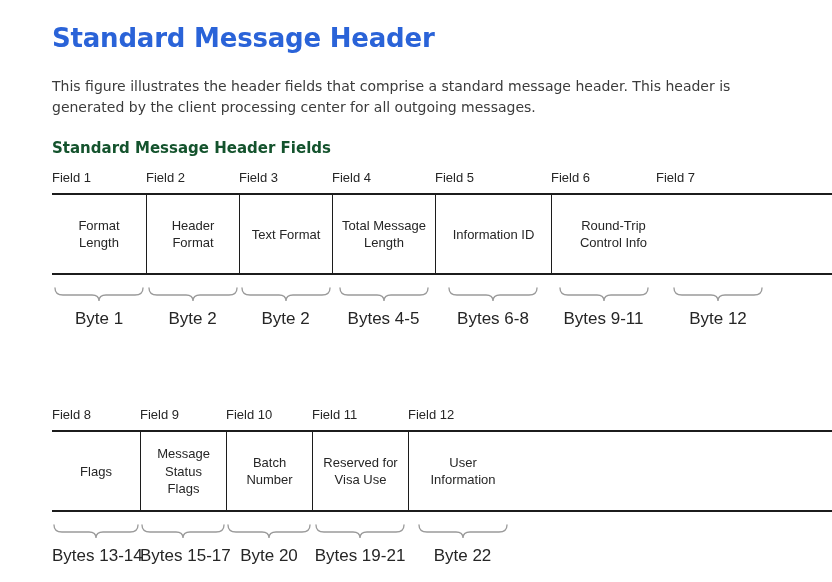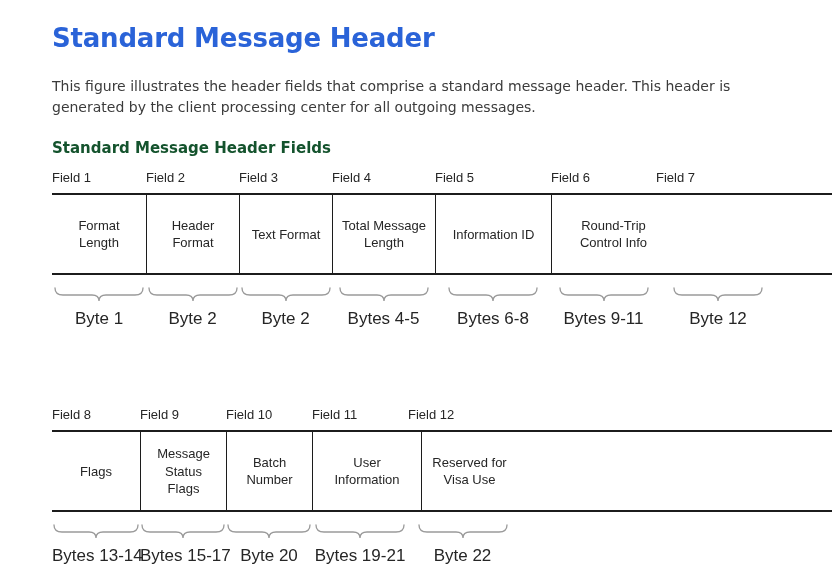--- a/index.html
+++ b/index.html
@@ -168,22 +168,22 @@
           <div class="flabel" style="width:88px">Field 8</div>
           <div class="flabel" style="width:86px">Field 9</div>
           <div class="flabel" style="width:86px">Field 10</div>
           <div class="flabel" style="width:96px">Field 11</div>
           <div class="flabel" style="width:109px">Field 12</div>
         </div>
         <div class="cols boxes">
           <div class="fbox" style="width:88px">Flags</div>
           <div class="fbox" style="width:86px">Message Status Flags</div>
           <div class="fbox" style="width:86px">Batch Number</div>
+          <div class="fbox" style="width:96px">Reserved for Visa Use</div>
           <div class="fbox" style="width:109px">User Information</div>
-          <div class="fbox" style="width:96px">Reserved for Visa Use</div>
         </div>
         <div class="cols braces">
           <div class="bracecell" style="width:88px">
             <svg width="86" height="18" viewBox="0 0 86 18">
               <path d="M1 3 Q1 10 9 10 L36 10 Q43 10 43 16 Q43 10 50 10 L77 10 Q85 10 85 3" fill="none" stroke="#9a9a9a" stroke-width="1.3" stroke-linecap="round"></path>
             </svg>
           </div>
           <div class="bracecell" style="width:86px">
             <svg width="84" height="18" viewBox="0 0 84 18">
               <path d="M1 3 Q1 10 9 10 L35 10 Q42 10 42 16 Q42 10 49 10 L75 10 Q83 10 83 3" fill="none" stroke="#9a9a9a" stroke-width="1.3" stroke-linecap="round"></path>

